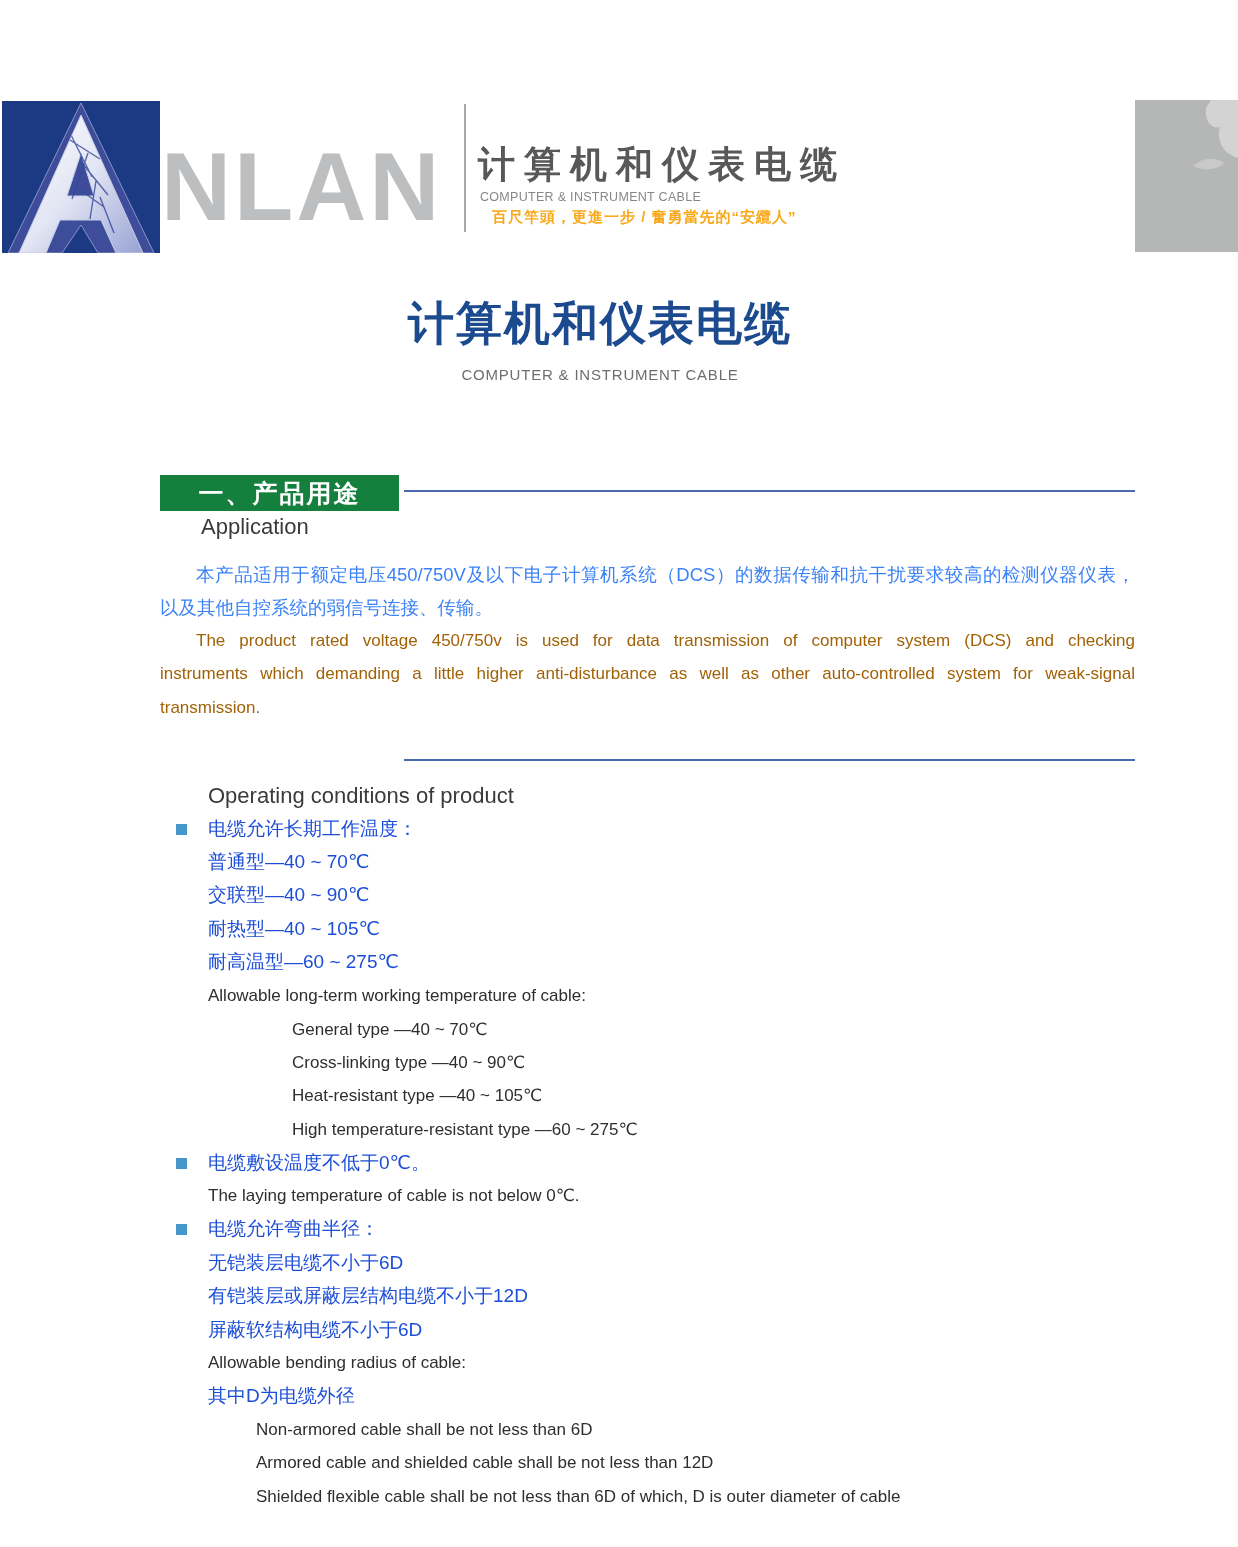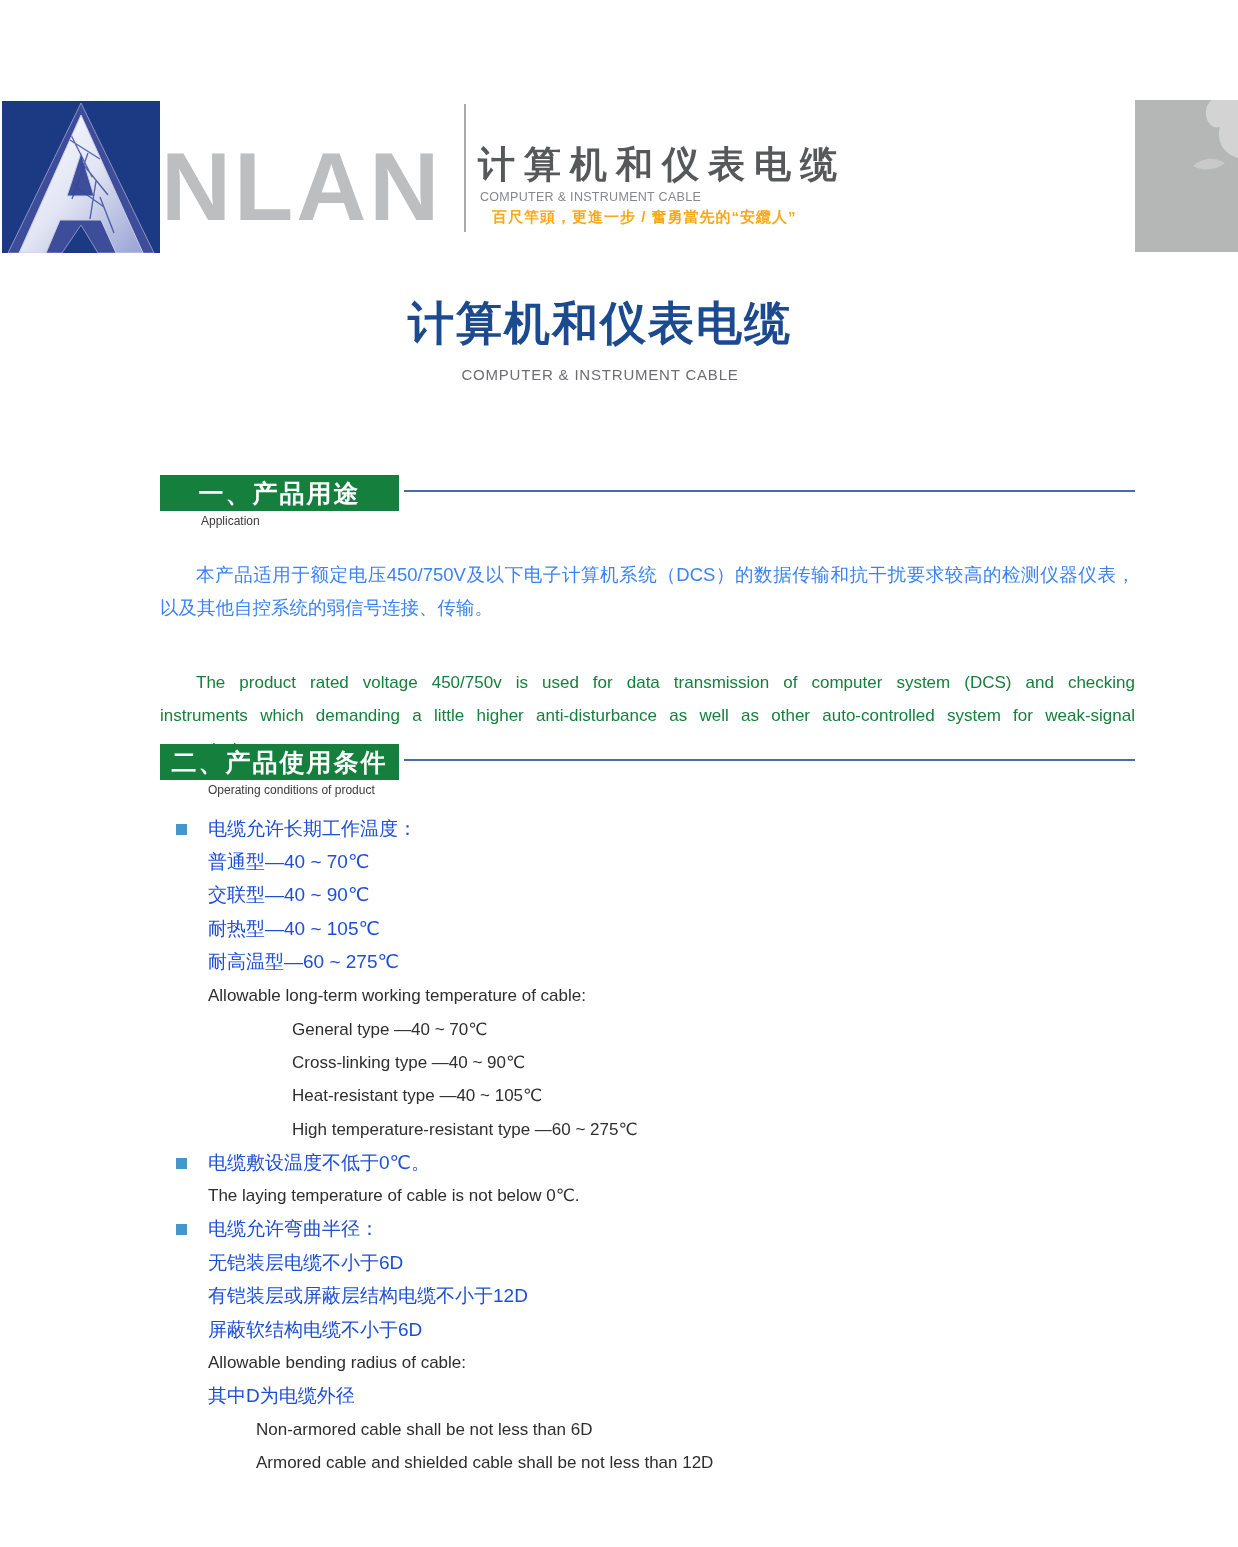--- a/index.html
+++ b/index.html
@@ -28,27 +28,27 @@
   
   .sec{position:absolute;left:160px;width:975px;height:36px;}
   .sec--1{top:475px;}
   .sec--2{top:744px;}
   .sec-banner{
     position:absolute;left:0;top:0;width:239px;height:36px;background:#15803d;color:#ffffff;
     display:flex;align-items:center;justify-content:center;
     font-size:25px;font-weight:700;letter-spacing:2px;white-space:nowrap;
   }
   .sec-line{position:absolute;left:244px;right:0;top:15px;height:2px;background:#4a6aab;}
-  .sec-sub{position:absolute;font-size:12px;color:#3a3a3a;}
+  .sec-sub{position:absolute;font-size:22px;color:#3a3a3a;}
   .sub--1{left:201px;top:514px;}
   .sub--2{left:208px;top:783px;}
   
   .para{position:absolute;left:160px;width:975px;}
   .para--cn{top:558px;font-size:18.5px;color:#3b82f6;}
-  .para--en{top:624px;font-size:17px;color:#15803d;margin-top:42px;}
+  .para--en{top:624px;font-size:17px;color:#a16207;}
   .pline{line-height:33.4px;height:33.4px;overflow:hidden;}
   .jl{text-align:justify;text-align-last:justify;}
   .ind{text-indent:36px;}
   
   .list{position:absolute;left:160px;top:812px;width:975px;}
   .ln{position:relative;height:33.4px;display:flex;align-items:center;font-size:17px;color:#2e2e2e;white-space:nowrap;}
   .ln.cjk{font-size:19px;color:#1d4ed8;}
   .pad1{padding-left:48px;}
   .pad2{padding-left:132px;}
   .pad3{padding-left:96px;}
@@ -108,21 +108,20 @@
     <div class="pline">以及其他自控系统的弱信号连接、传输。</div>
   </div>
 
   <div class="para para--en">
     <div class="pline jl ind">The product rated voltage 450/750v is used for data transmission of computer system (DCS) and checking</div>
     <div class="pline jl">instruments which demanding a little higher anti-disturbance as well as other auto-controlled system for weak-signal</div>
     <div class="pline">transmission.</div>
   </div>
 
   <div class="sec sec--2">
-    <div class="sec-banner">二、产品使用条件</div>
     <div class="sec-line"></div>
   </div>
   <div class="sec-sub sub--2">Operating conditions of product</div>
 
   <div class="list">
 
     <div class="ln cjk pad1">
       <span class="bullet-sq"></span>
       <span>电缆允许长期工作温度：</span>
     </div>
@@ -180,15 +179,18 @@
       </div>
     <div class="ln cjk pad1">
         <span>其中D为电缆外径</span>
       </div>
     <div class="ln pad3">
         <span>Non-armored cable shall be not less than 6D</span>
       </div>
     <div class="ln pad3">
         <span>Armored cable and shielded cable shall be not less than 12D</span>
       </div>
+    <div class="ln pad3">
+        <span>Shielded flexible cable shall be not less than 6D of which, D is outer diameter of cable</span>
+      </div>
 
   </div>
 </div>
 
 </body></html>

